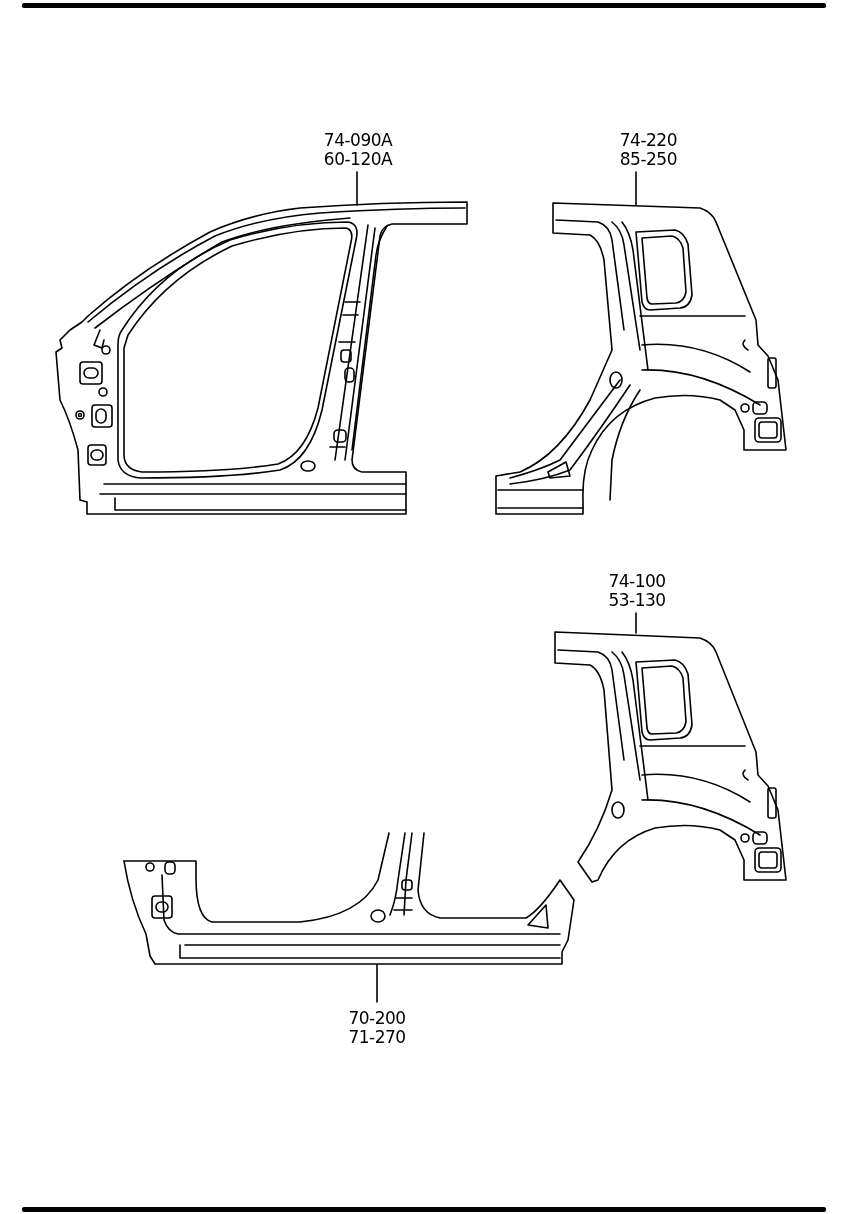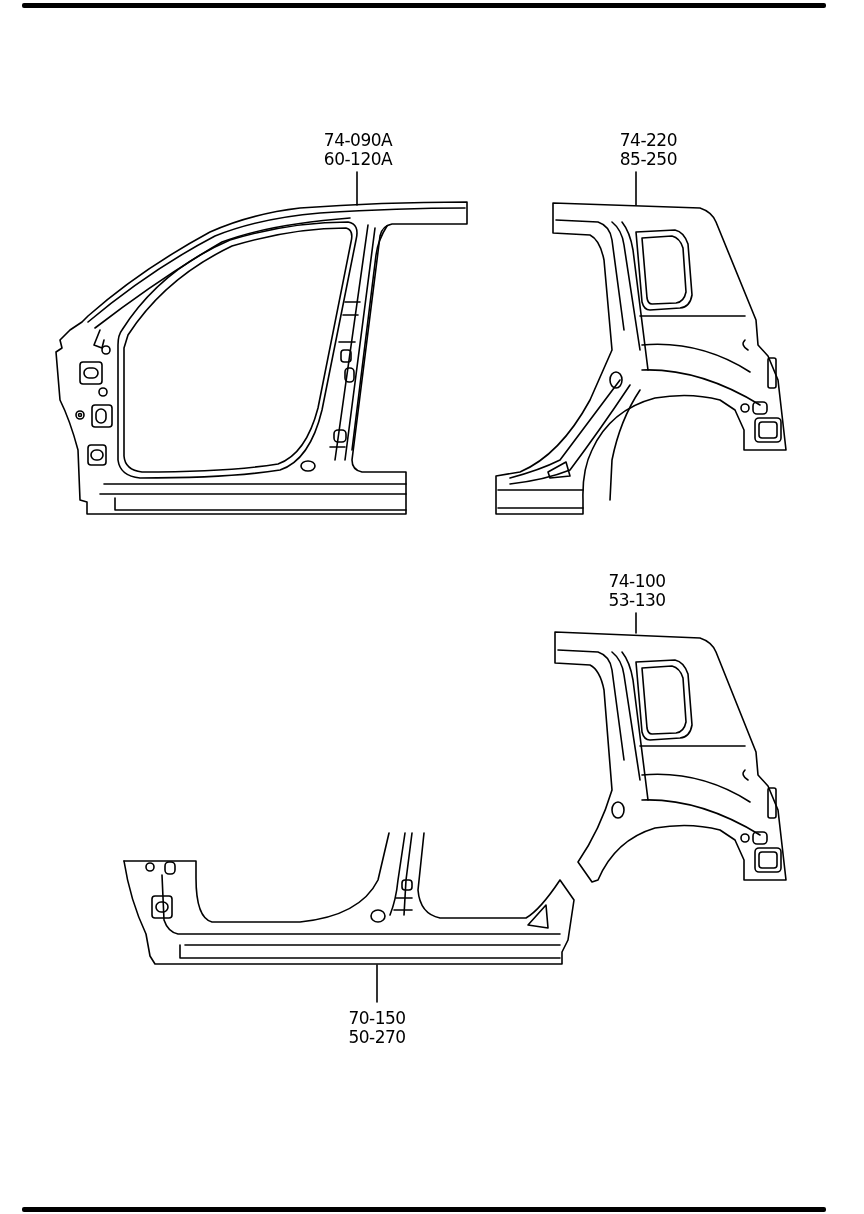--- a/index.html
+++ b/index.html
@@ -29,22 +29,22 @@
 </div>
 <div class="callout" style="left:597px; top:131px; width:80px;text-align:right;">
   <span>74-220</span>
   <span>85-250</span>
 </div>
 <div class="callout" style="left:597px; top:572px; width:80px;">
   <span>74-100</span>
   <span>53-130</span>
 </div>
 <div class="callout" style="left:337px; top:1009px; width:80px;">
-  <span>70-150</span>
-  <span>50-270</span>
+  <span>70-200</span>
+  <span>71-270</span>
 </div>
 
 <svg class="drawing" width="864" height="1214" viewBox="0 0 864 1214">
 
   <g class="part">
     <line x1="357" y1="172" x2="357" y2="205"></line>
 
     <path d="M467 202 L467 224 L392 224 Q382 226 380 236 L352 460 Q352 470 362 472 L406 472 L406 514 L87 514 L87 502 L80 500 L78 450 Q70 420 60 400 L56 352 L62 348 L60 340 L70 330 L82 322 L88 316 Q140 270 210 232 Q250 214 300 208 Q380 202 467 202 Z"></path>
 
     <path d="M88 322 Q150 270 215 236 Q260 218 320 213 Q400 208 465 208"></path>

